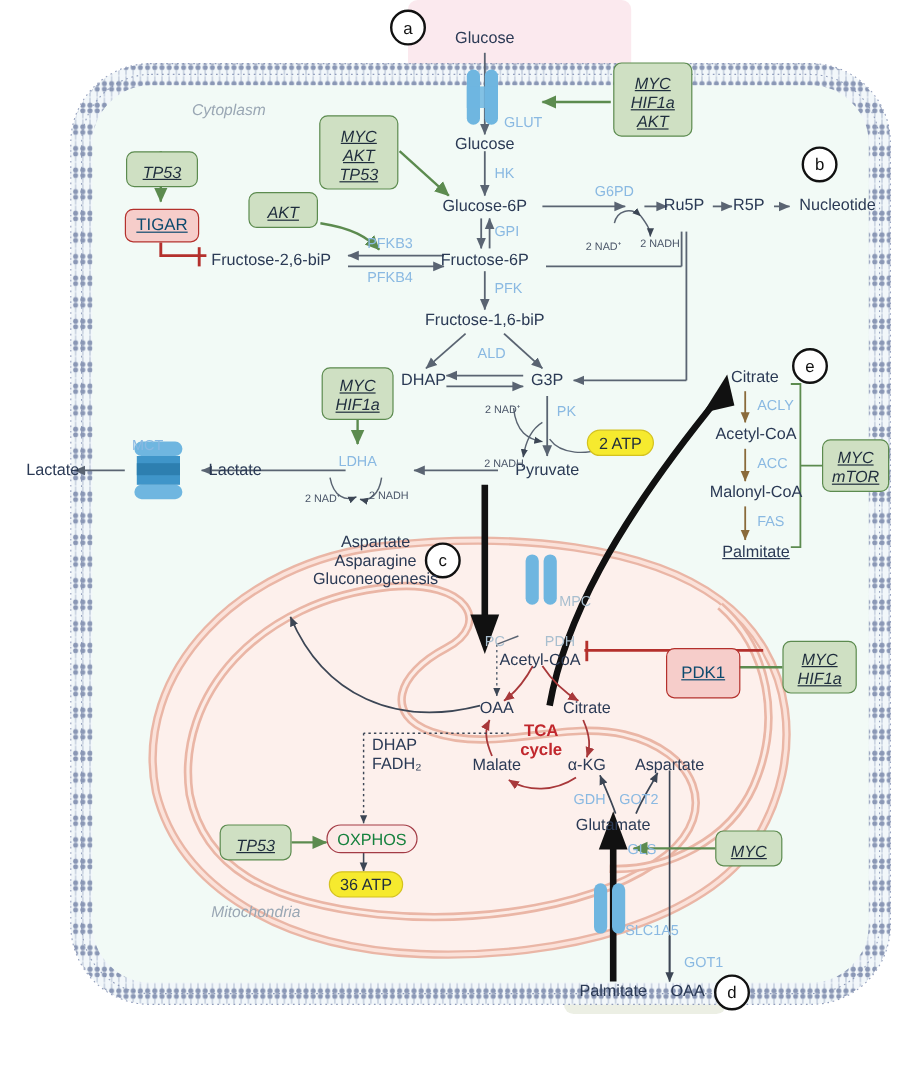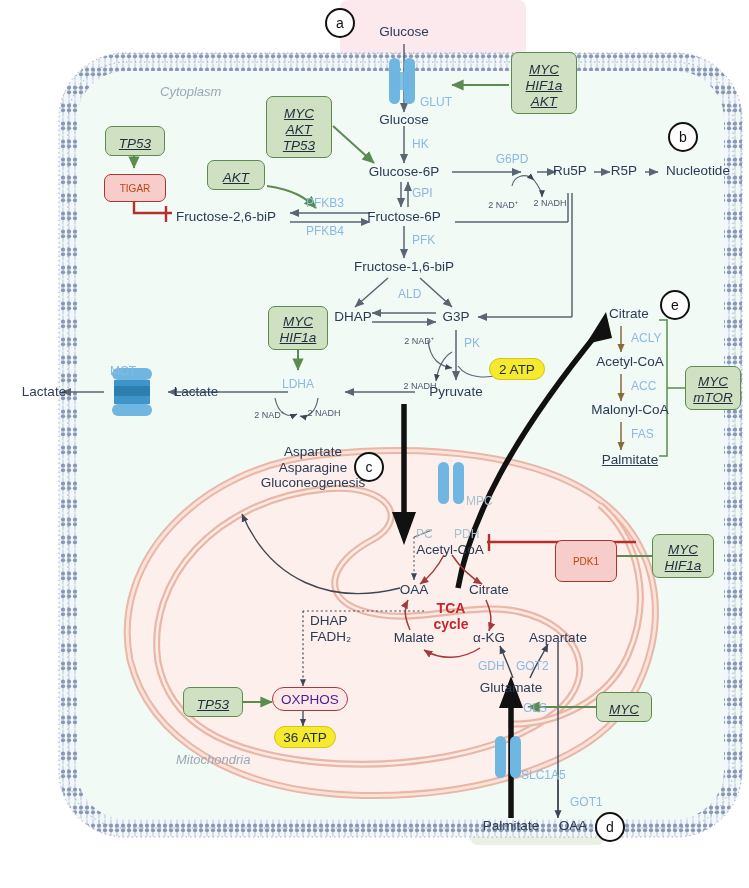--- a/index.html
+++ b/index.html
@@ -10,24 +10,24 @@
   .lbl.ctr{transform:translateX(-50%);}
   .enz{position:absolute;color:#8ab9e2;font-size:12px;white-space:nowrap;}
   .enz.ctr{transform:translateX(-50%);}
   .enzg{position:absolute;color:#a9bfcf;font-size:12px;white-space:nowrap;}
   .small{position:absolute;color:#4a5568;font-size:9px;white-space:nowrap;}
   .small.ctr{transform:translateX(-50%);}
   .gbox{position:absolute;background:#cfe0c3;border:1.6px solid #5c8b4f;border-radius:7px;
         color:#1f2d3d;font-style:italic;font-size:13.5px;text-align:center;line-height:1.18;
         display:flex;align-items:flex-end;justify-content:center;padding:3px 6px;box-sizing:border-box;text-decoration:underline;}
   .rbox{position:absolute;background:#f6cdca;border:1.8px solid #b4302c;border-radius:7px;
-        color:#c2410c;font-size:10px;text-align:center;line-height:1.1;
-        display:flex;align-items:center;justify-content:center;box-sizing:border-box;}
+        color:#0c4a6e;font-size:14px;text-align:center;line-height:1.1;
+        display:flex;align-items:center;justify-content:center;box-sizing:border-box;text-decoration:underline;}
   .oxbox{position:absolute;background:#fce9e7;border:1.8px solid #a33b45;border-radius:12px;
-        color:#4c1d95;font-size:13.5px;text-align:center;
+        color:#15803d;font-size:13.5px;text-align:center;
         display:flex;align-items:center;justify-content:center;box-sizing:border-box;}
   .atp{position:absolute;background:#f6ea2e;border:1.4px solid #d4c21f;border-radius:11px;
         color:#1f2d3d;font-size:13.5px;text-align:center;
         display:flex;align-items:center;justify-content:center;box-sizing:border-box;}
   .circ{position:absolute;width:30px;height:30px;border-radius:50%;background:#fff;border:2.1px solid #111;
         display:flex;align-items:center;justify-content:center;font-size:14px;color:#111;box-sizing:border-box;}
   .zone{position:absolute;border-radius:8px;}
   .italg{position:absolute;font-style:italic;color:#9aa7b4;font-size:13px;}
   .tca{position:absolute;color:#c1272d;font-weight:bold;font-size:14px;text-align:center;
        transform:translateX(-50%);line-height:1.12;}
@@ -279,21 +279,21 @@
   <div class="atp" style="left:489px;top:358px;width:56px;height:22px;">2 ATP</div>
 
   <div class="enz ctr" style="left:512px;top:152px;">G6PD</div>
   <div class="lbl ctr" style="left:570px;top:163px;">Ru5P</div>
   <div class="lbl ctr" style="left:624px;top:163px;">R5P</div>
   <div class="lbl ctr" style="left:698px;top:163px;">Nucleotide</div>
   <div class="small ctr" style="left:503px;top:198px;">2 NAD⁺</div>
   <div class="small ctr" style="left:550px;top:198px;">2 NADH</div>
 
   <div class="enzg" style="left:466px;top:494px;">MPC</div>
-  <div class="enzg" style="left:416px;top:527px;">PC</div>
+  <div class="enzg" style="left:404px;top:527px;">PC</div>
   <div class="enzg" style="left:454px;top:527px;">PDH</div>
   <div class="lbl ctr" style="left:450px;top:542px;">Acetyl-CoA</div>
   <div class="lbl ctr" style="left:414px;top:582px;">OAA</div>
   <div class="lbl ctr" style="left:489px;top:582px;">Citrate</div>
   <div class="lbl ctr" style="left:414px;top:630px;">Malate</div>
   <div class="lbl ctr" style="left:489px;top:630px;">α-KG</div>
   <div class="tca" style="left:451px;top:601px;">
     <div>TCA</div>
     <div>cycle</div>
   </div>

